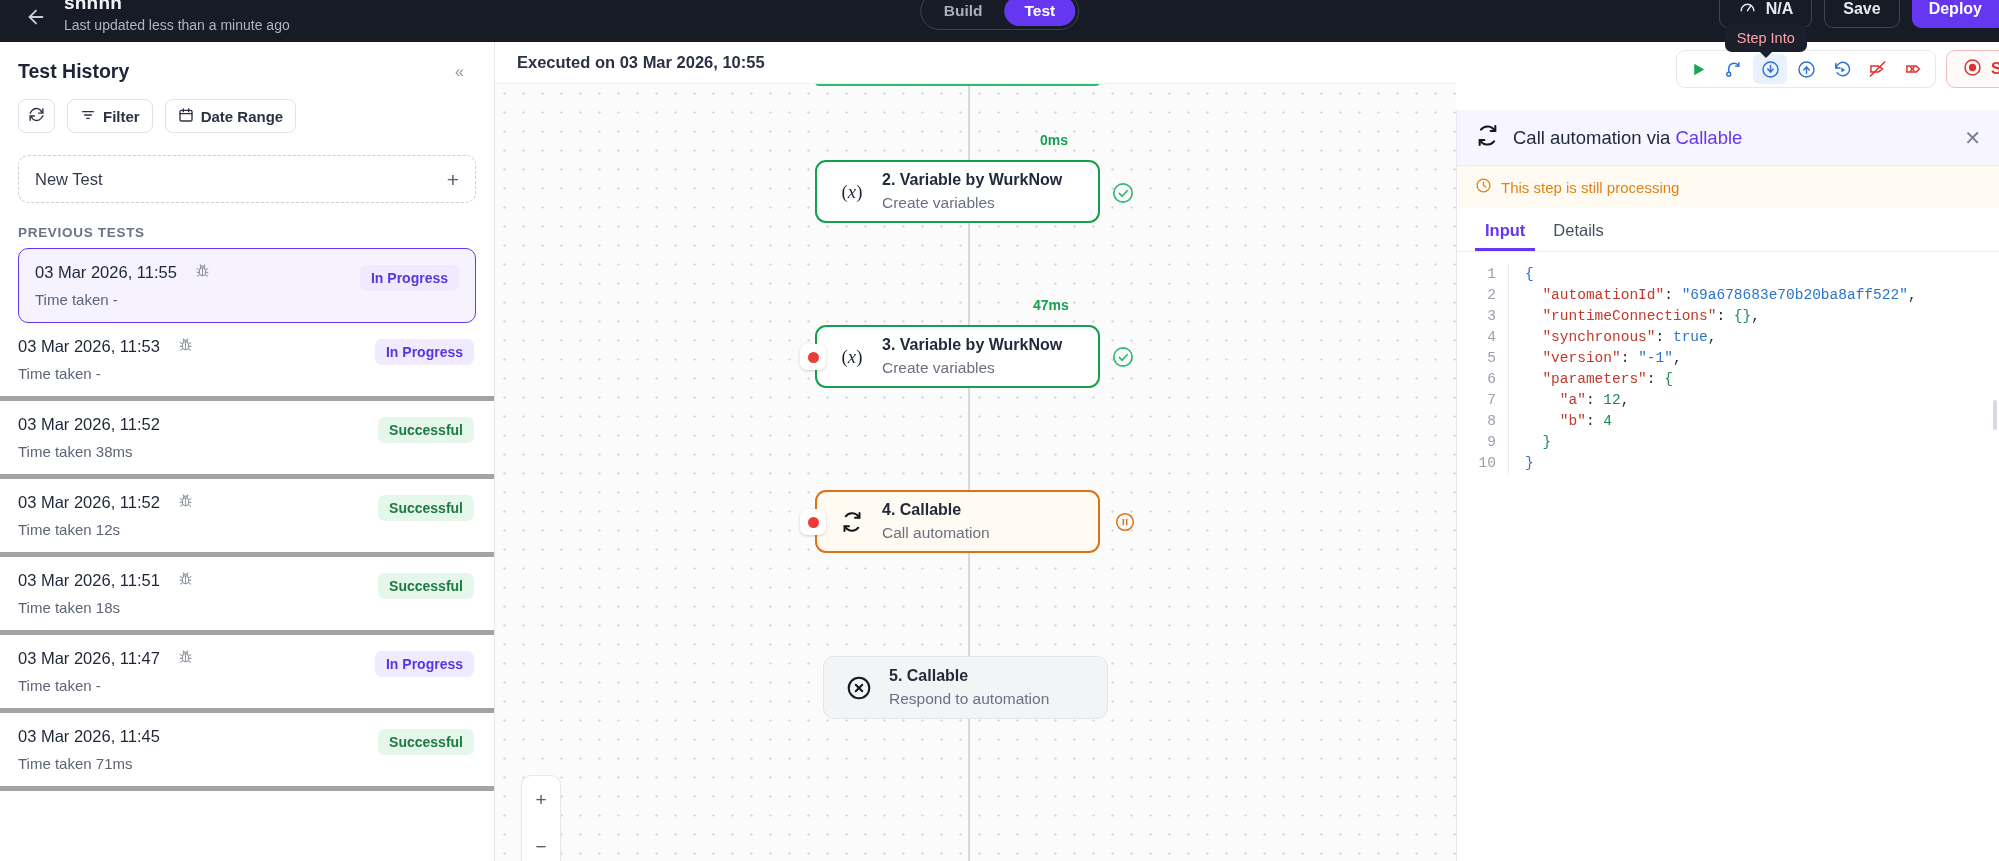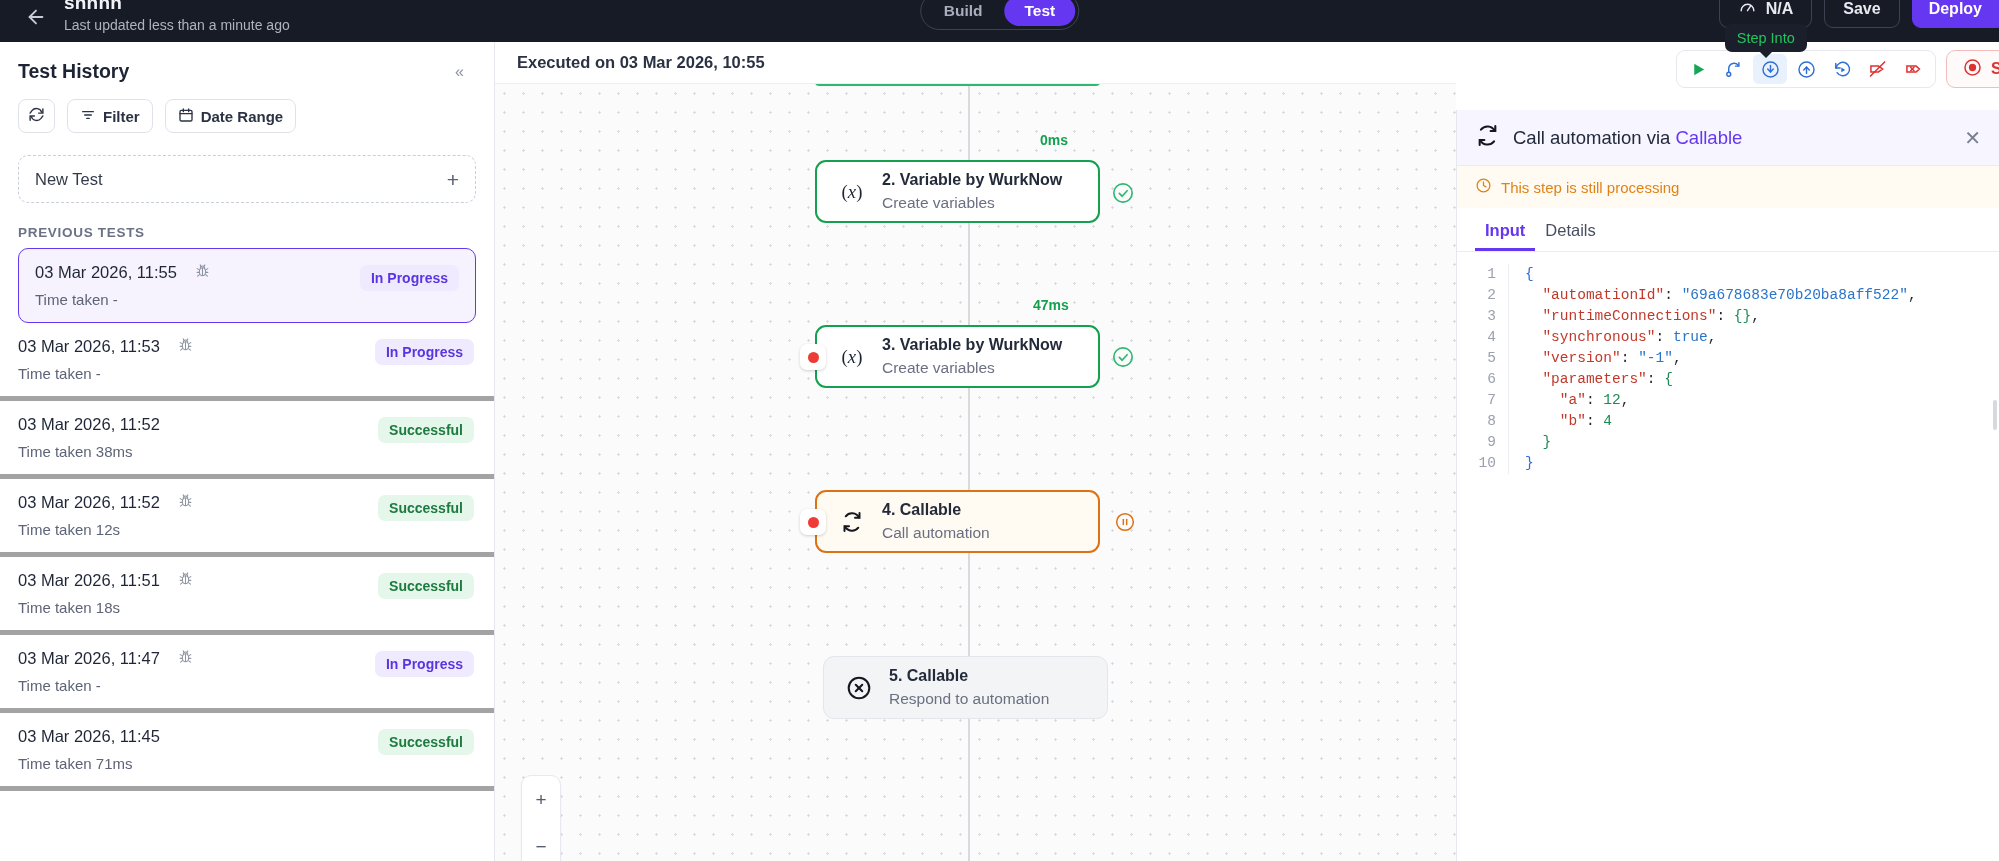--- a/index.html
+++ b/index.html
@@ -48,21 +48,21 @@
     display:flex; align-items:center; gap:12px; padding-right:0px;
   }
   .pill-btn {
     border:1px solid #3c4252; border-radius:9px;
     height:38px; padding:0 18px; display:flex; align-items:center; gap:9px;
     font-size:16px; font-weight:600; color:#e8eaf0; cursor:pointer; background:transparent;
   }
   .pill-btn.primary { background:#6537f0; border-color:#6537f0; color:#fff; border-radius:9px 0 0 9px; padding:0 16px;}
   .tooltip {
     position:absolute; top:34px; left:6px;
-    background:#1b1f2b; color:#22c55e; font-size:14.5px;
+    background:#1b1f2b; color:#fca5a5; font-size:14.5px;
     border-radius:7px; padding:6px 12px; white-space:nowrap;
   }
   .tooltip:after{
     content:""; position:absolute; left:50%; transform:translateX(-50%);
     bottom:-6px; border-left:6px solid transparent; border-right:6px solid transparent;
     border-top:6px solid #1b1f2b;
   }
 
   
   .sidebar {
@@ -177,21 +177,21 @@
     height:56px; background:#f7f5ff; display:flex; align-items:center; gap:13px;
     padding:0 18px; border-bottom:1px solid #ece9f8;
   }
   .rp-title { font-size:18.5px; color:#232a3a; font-weight:400;}
   .rp-title b { color:#6537f0; font-weight:400;}
   .rp-close { margin-left:auto; color:#7a8091; font-size:20px; cursor:pointer; line-height:1;}
   .rp-banner {
     background:#fffbf2; color:#e08217; font-size:15px;
     padding:11px 18px; display:flex; align-items:center; gap:9px;
   }
-  .rp-tabs { display:flex; gap:0; padding:0 18px; border-bottom:1px solid #ebedf2;}
+  .rp-tabs { display:flex; gap:8px; padding:0 18px; border-bottom:1px solid #ebedf2;}
   .rp-tab { font-size:16.5px; padding:13px 10px 11px 10px; color:#474e60; cursor:pointer;}
   .rp-tab.active { color:#6537f0; font-weight:700; box-shadow: inset 0 -3px 0 #6537f0;}
 
   .code {
     font-family:"Liberation Mono","DejaVu Sans Mono",monospace;
     font-size:14.5px; line-height:21px; padding-top:12px;
     display:flex;
   }
   .gutter { width:52px; text-align:right; padding-right:12px; color:#9aa0ae; border-right:1px solid #eceef3;}
   .codebody { padding-left:16px; white-space:pre; }

